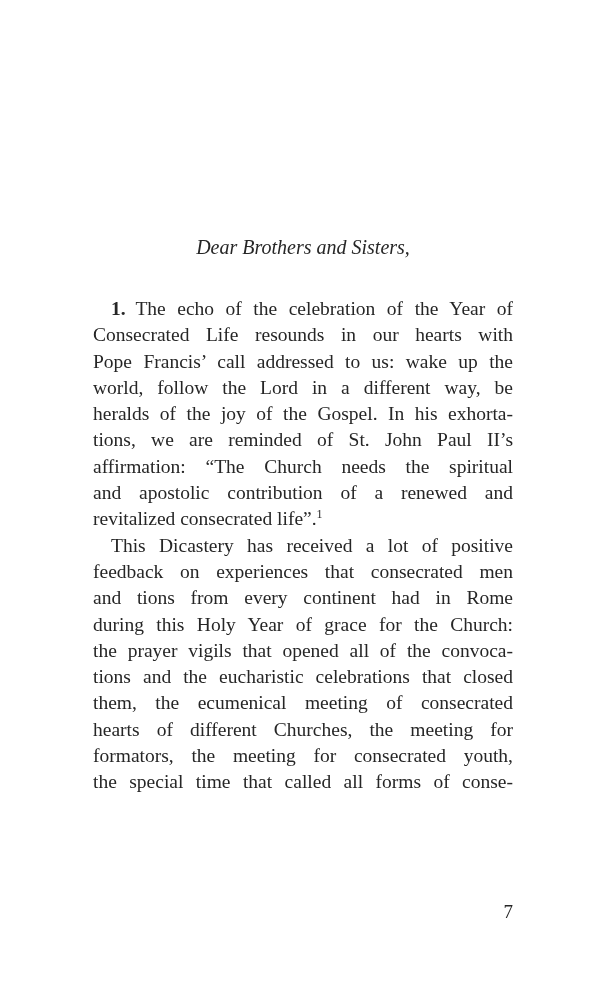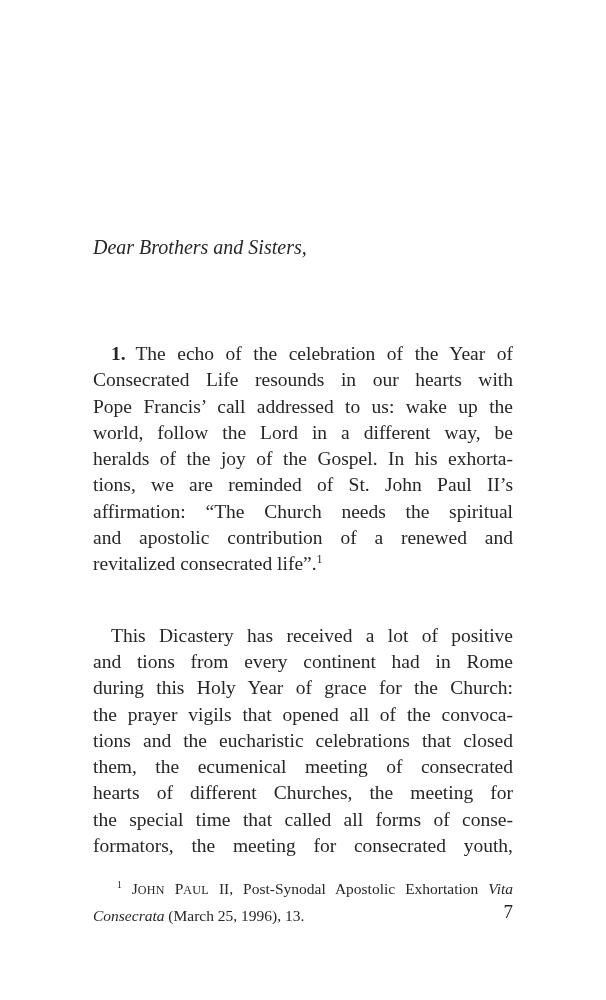--- a/index.html
+++ b/index.html
@@ -19,33 +19,33 @@
   .textcol {
     position: absolute;
     left: 93px;
     width: 420px;
   }
   .salutation {
     top: 234px;
     font-style: italic;
     font-size: 20px;
     line-height: 27px;
-    text-align: left;
+    text-align: center;
   }
   .bodytext {
     top: 296px;
   }
   .tline {
     font-size: 19.5px;
     line-height: 26.3px;
     text-align: justify;
     text-align-last: justify;
     white-space: normal;
   }
-  .tline.indent { text-indent: 18px; margin-top: 45px; }
+  .tline.indent { text-indent: 18px; }
   .tline.last   { text-align-last: left; }
   .footnote {
     top: 831px;
   }
   .footnote .tline {
     font-size: 15.5px;
     line-height: 25px;
   }
   .footnote .tline.indent { text-indent: 24px; }
   .pagenum {
@@ -78,31 +78,28 @@
         <div class="tline"><span class="s-n">Pope Francis’ call addressed to us: wake up the</span></div>
         <div class="tline"><span class="s-n">world, follow the Lord in a different way, be</span></div>
         <div class="tline"><span class="s-n">heralds of the joy of the Gospel. In his exhorta-</span></div>
         <div class="tline"><span class="s-n">tions, we are reminded of St. John Paul II’s</span></div>
         <div class="tline"><span class="s-n">affirmation: “The Church needs the spiritual</span></div>
         <div class="tline"><span class="s-n">and apostolic contribution of a renewed and</span></div>
         <div class="tline last"><span class="s-n">revitalized consecrated life”.</span><span class="s-sup">1</span></div>
       </div>
     <div>
         <div class="tline indent"><span class="s-n">This Dicastery has received a lot of positive</span></div>
+        <div class="tline"><span class="s-n">feedback on experiences that consecrated men</span></div>
         <div class="tline"><span class="s-n">and tions from every continent had in Rome</span></div>
         <div class="tline"><span class="s-n">during this Holy Year of grace for the Church:</span></div>
         <div class="tline"><span class="s-n">the prayer vigils that opened all of the convoca-</span></div>
         <div class="tline"><span class="s-n">tions and the eucharistic celebrations that closed</span></div>
         <div class="tline"><span class="s-n">them, the ecumenical meeting of consecrated</span></div>
         <div class="tline"><span class="s-n">hearts of different Churches, the meeting for</span></div>
+        <div class="tline"><span class="s-n">formators, the meeting for consecrated youth,</span></div>
         <div class="tline"><span class="s-n">the special time that called all forms of conse-</span></div>
-        <div class="tline"><span class="s-n">formators, the meeting for consecrated youth,</span></div>
       </div>
   </div>
 
-  <div class="textcol footnote">
-      <div class="tline indent"><span class="s-sup">1</span><span class="s-n"> J</span><span class="s-sc">OHN</span><span class="s-n"> P</span><span class="s-sc">AUL</span><span class="s-n"> II, Post-Synodal Apostolic Exhortation </span><span class="s-i">Vita</span></div>
-      <div class="tline last"><span class="s-i">Consecrata</span><span class="s-n"> (March 25, 1996), 13.</span></div>
-    </div>
 
   <div class="textcol pagenum">7</div>
 
 </div>
 
 </body></html>

